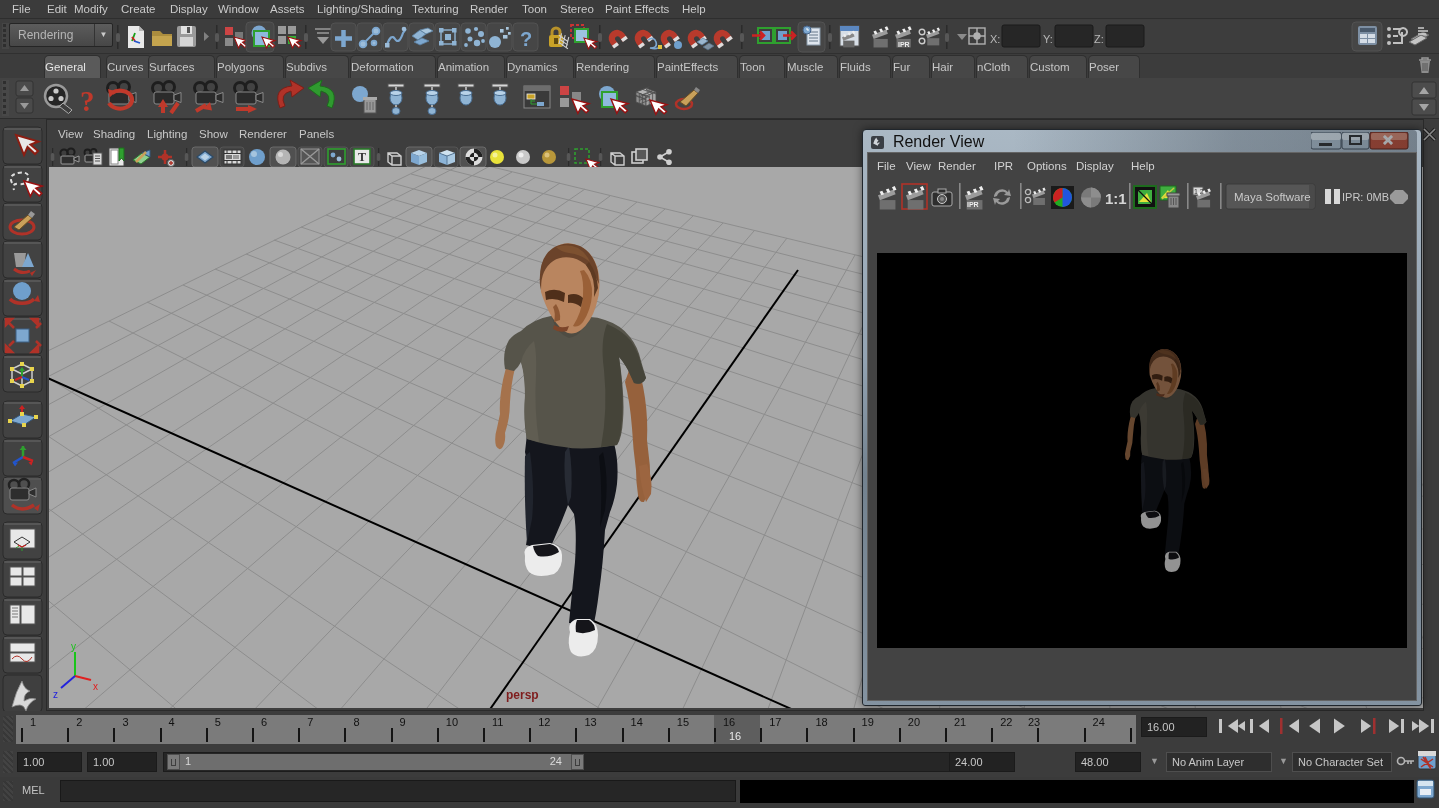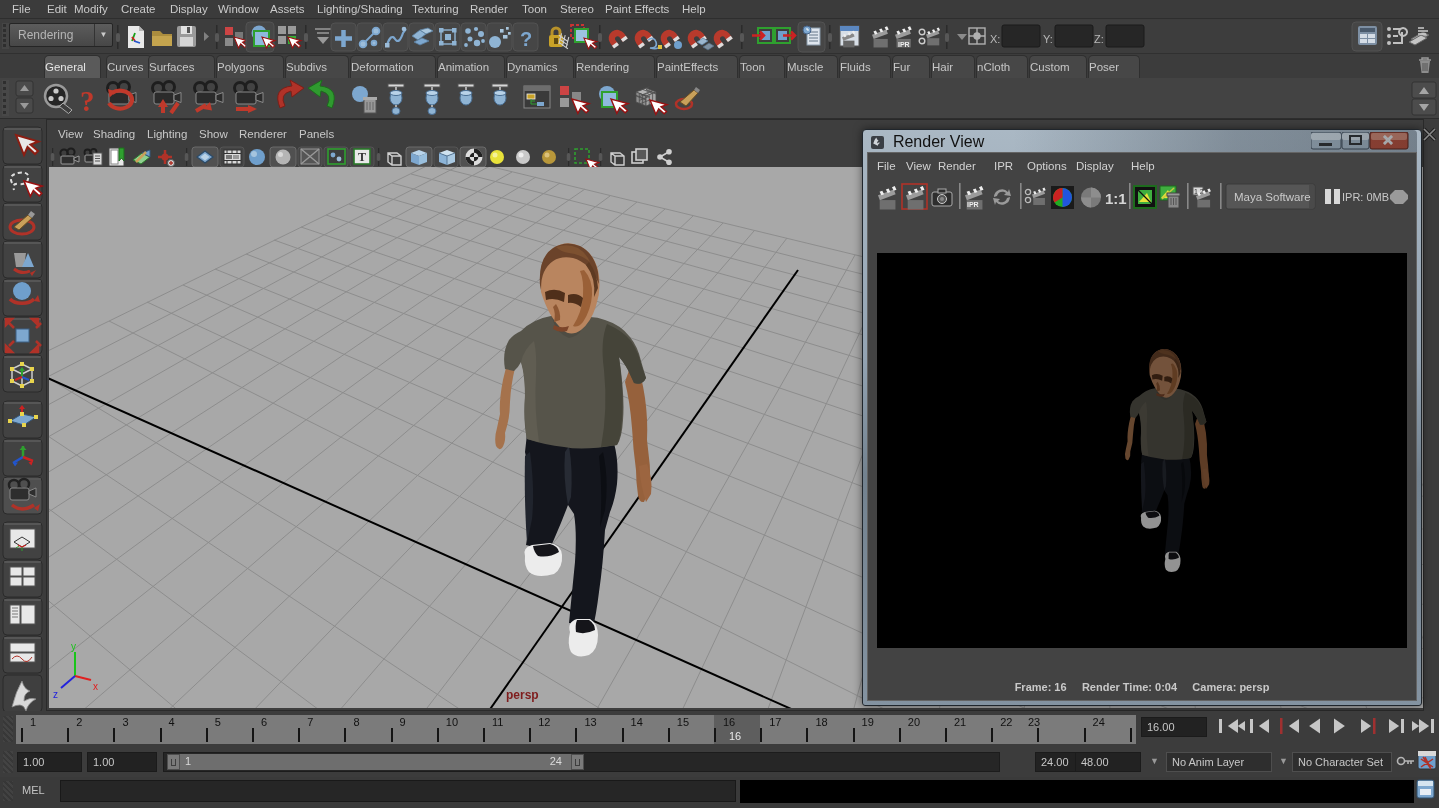--- a/index.html
+++ b/index.html
@@ -970,21 +970,20 @@
             <rect x="466" y="8" width="6" height="15"></rect>
           </g>
           <text x="474" y="20" font-size="11" fill="#c9c9c9" font-family="Liberation Sans">IPR: 0MB</text>
           <path d="M527,9 h8 l5,5 v4 l-5,5 h-8 l-5,-5 v-4 z" fill="#9a9a9a"></path>
         </svg>
     <div id="rvimg"><svg width="530" height="395" viewBox="0 0 530 395">
 <g transform="translate(-17.8,-35.4) scale(0.54)" transform-origin="0 0" style="filter:brightness(0.62)">
 <use href="#guy"></use>
             </g>
           </svg></div>
-    <div class="rvstat" style="top:528px">Frame: 16&nbsp;&nbsp;&nbsp;&nbsp;&nbsp;Render Time: 0:04&nbsp;&nbsp;&nbsp;&nbsp;&nbsp;Camera: persp</div>
   </div>
 </div>
 
 <div id="timeline">
       <div id="ruler">
         <div id="curframe" style="left: 698px;">
           <span style="position:absolute;left:15px;top:15px;color:#e8e8e8;font-size:11px;">16</span>
         </div>
         <div class="tick" style="left: 5px;"></div>
         <div class="num" style="left: 14px;">1</div>
@@ -1065,21 +1064,21 @@
       <span class="abs" style="left:18px;top:1px;">1</span>
       <span class="abs" style="right:22px;top:1px;">24</span>
       <div class="abs" style="left:0;top:0;width:13px;height:16px;background:#7a7a7a;border:1px solid #4e4e4e;">
             <div class="abs" style="left:3px;top:4px;width:5px;height:7px;border:1.5px solid #3e3e3e;border-top:none;"></div>
           </div>
       <div class="abs" style="right:0;top:0;width:13px;height:16px;background:#7a7a7a;border:1px solid #4e4e4e;">
             <div class="abs" style="left:3px;top:4px;width:5px;height:7px;border:1.5px solid #3e3e3e;border-top:none;"></div>
           </div>
     </div>
   </div>
-  <div class="fld" style="left:1035px;top:4px;width:66px;height:20px;">24.00</div>
+  <div class="fld" style="left:949px;top:4px;width:66px;height:20px;">24.00</div>
   <div class="fld" style="left:1075px;top:4px;width:66px;height:20px;">48.00</div>
   <span class="abs" style="left:1150px;top:8px;color:#999;font-size:9px;">▼</span>
   <div class="fld" style="left:1166px;top:4px;width:106px;height:20px;background:#2e2e2e;border-color:#4e4e4e;">No Anim Layer</div>
   <span class="abs" style="left:1279px;top:8px;color:#999;font-size:9px;">▼</span>
   <div class="fld" style="left:1292px;top:4px;width:100px;height:20px;background:#2e2e2e;border-color:#4e4e4e;">No Character Set</div>
 </div>
 
 <div id="cmdline">
   <span class="abs" style="left:22px;top:7px;color:#c4c4c4;font-size:11px;">MEL</span>
   <div class="abs" style="left:60px;top:3px;width:676px;height:22px;background:#262626;border:1px solid #191919;"></div>

